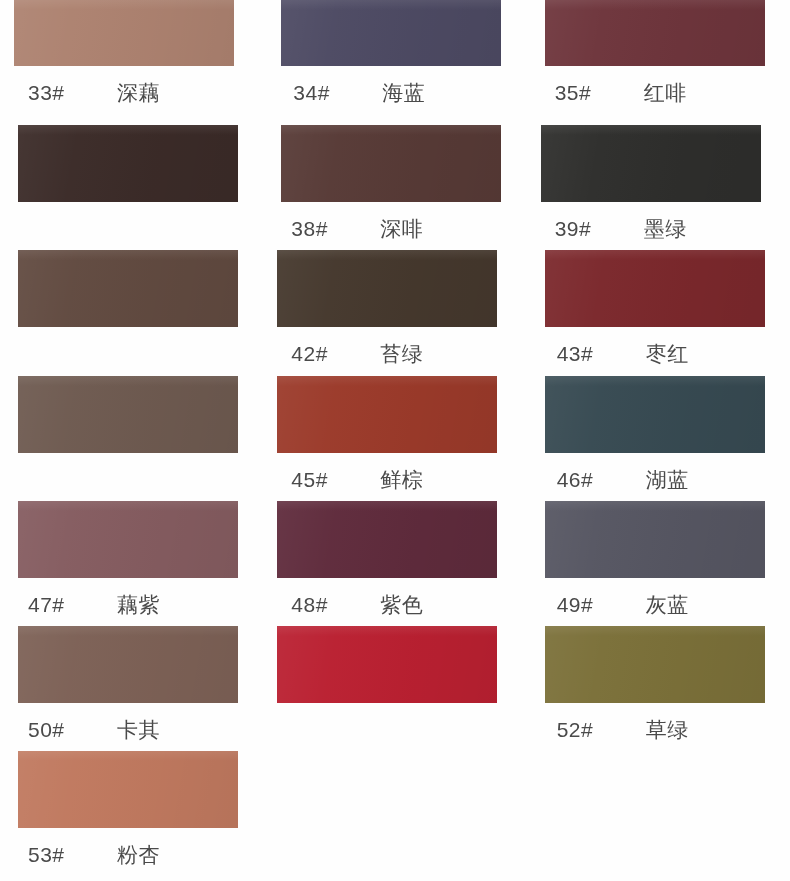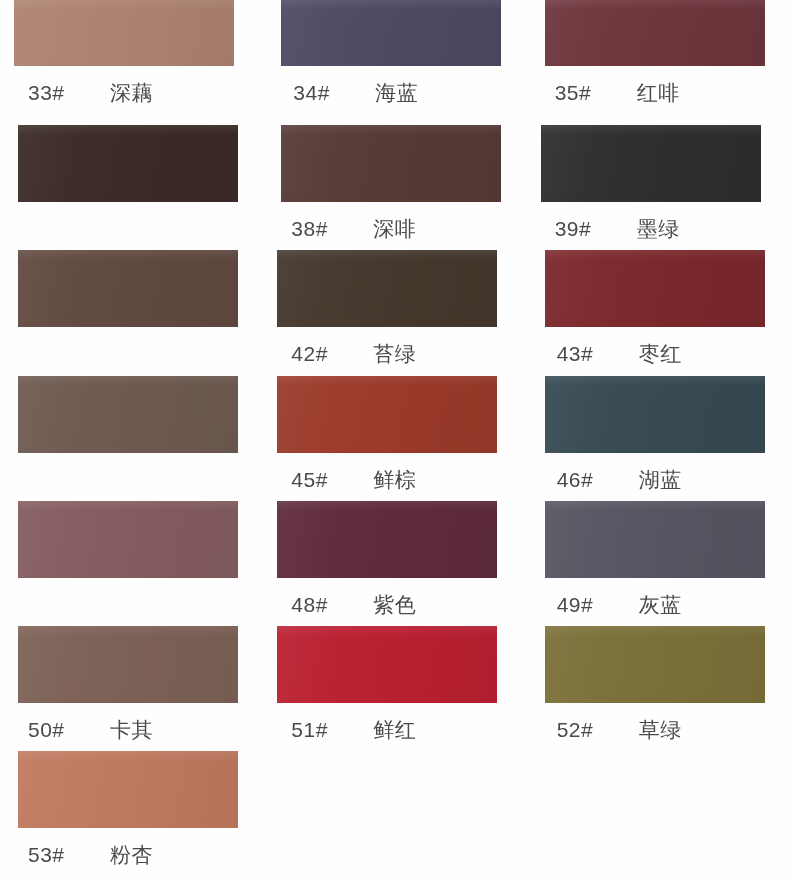--- a/index.html
+++ b/index.html
@@ -66,21 +66,21 @@
     letter-spacing: 0.5px;
     white-space: nowrap;
     font-family: "Liberation Sans", "DejaVu Sans", sans-serif;
   }
   .swatch-code {
     display: inline-block;
     min-width: 62px;
   }
   .swatch-name {
     display: inline-block;
-    margin-left: 20px;
+    margin-left: 27px;
     font-family: Liberation Serif, serif;
   }
   
   .col-2 .swatch-color { margin-left: 18px; }
   .col-3 .swatch-color { margin-left: 18px; }
   .col-2 .swatch-label { margin-left: 30px; }
   .col-3 .swatch-label { margin-left: 28px; }
   
   .row-1 .swatch-color { height: 66px; }
 </style>
@@ -129,36 +129,36 @@
       <div class="swatch-cell col-1 row-5">
         <div class="swatch-color" title="鲜棕" style="background-color: rgb(155, 58, 42);"></div>
         <div class="swatch-label"><span class="swatch-code">45#</span><span class="swatch-name">鲜棕</span></div>
       </div>
       <div class="swatch-cell col-2 row-5">
         <div class="swatch-color" title="湖蓝" style="background-color: rgb(55, 74, 82);"></div>
         <div class="swatch-label"><span class="swatch-code">46#</span><span class="swatch-name">湖蓝</span></div>
       </div>
       <div class="swatch-cell col-3 row-5">
         <div class="swatch-color" title="藕紫" style="background-color: rgb(133, 92, 96);"></div>
+        <div class="swatch-label"><span class="swatch-code">47#</span><span class="swatch-name">藕紫</span></div>
       </div>
       <div class="swatch-cell col-1 row-6">
         <div class="swatch-color" title="紫色" style="background-color: rgb(95, 43, 60);"></div>
         <div class="swatch-label"><span class="swatch-code">48#</span><span class="swatch-name">紫色</span></div>
       </div>
       <div class="swatch-cell col-2 row-6">
         <div class="swatch-color" title="灰蓝" style="background-color: rgb(86, 86, 98);"></div>
         <div class="swatch-label"><span class="swatch-code">49#</span><span class="swatch-name">灰蓝</span></div>
       </div>
       <div class="swatch-cell col-3 row-6">
         <div class="swatch-color" title="卡其" style="background-color: rgb(125, 97, 86);"></div>
         <div class="swatch-label"><span class="swatch-code">50#</span><span class="swatch-name">卡其</span></div>
       </div>
       <div class="swatch-cell col-1 row-7">
         <div class="swatch-color" title="鲜红" style="background-color: rgb(186, 32, 49);"></div>
-        <div class="swatch-label"><span class="swatch-code">51#</span><span class="swatch-name">鲜红</span></div>
       </div>
       <div class="swatch-cell col-2 row-7">
         <div class="swatch-color" title="草绿" style="background-color: rgb(123, 112, 57);"></div>
         <div class="swatch-label"><span class="swatch-code">52#</span><span class="swatch-name">草绿</span></div>
       </div>
       <div class="swatch-cell col-3 row-7">
         <div class="swatch-color" title="粉杏" style="background-color: rgb(192, 121, 95);"></div>
         <div class="swatch-label"><span class="swatch-code">53#</span><span class="swatch-name">粉杏</span></div>
       </div>
     </div>

